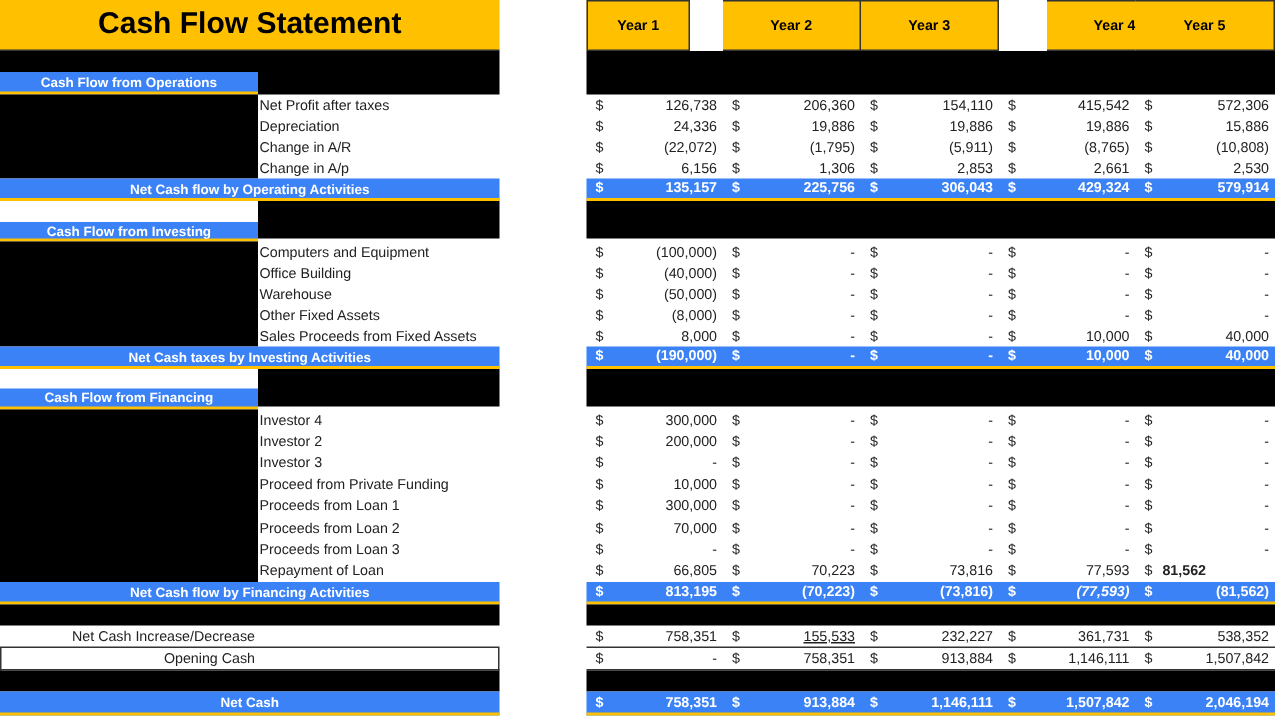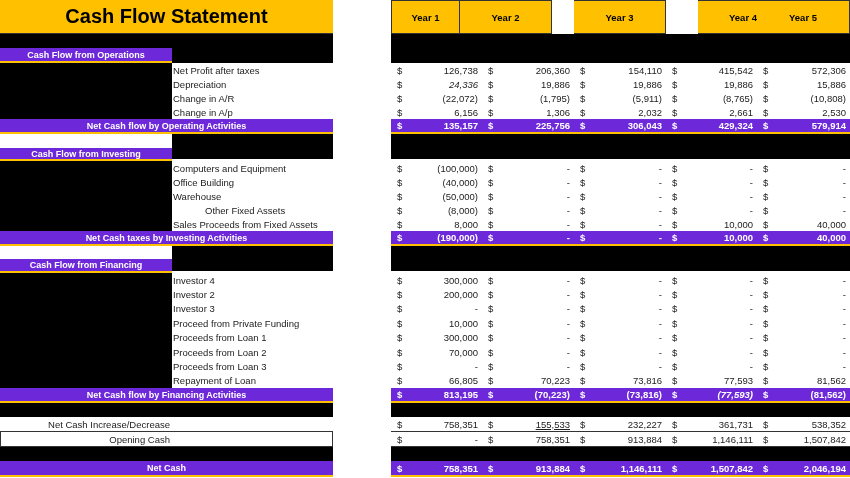--- a/index.html
+++ b/index.html
@@ -5,36 +5,36 @@
   html,body{margin:0;padding:0;}
   body{width:850px;height:478px;position:relative;background:#ffffff;overflow:hidden;
        font-family:"Liberation Sans",sans-serif;font-size:9.5px;color:#222;}
   .abs{position:absolute;box-sizing:border-box;}
   .title{left:0;top:0;width:333px;height:34px;background:#FFC000;border-bottom:1.5px solid #333;
          display:flex;align-items:center;justify-content:center;font-weight:bold;font-size:20px;color:#000;}
   .yh{top:0;height:34px;background:#FFC000;border:1px solid #333;border-left:none;
       display:flex;align-items:center;justify-content:center;font-weight:bold;font-size:9.5px;color:#000;}
   .yh.first{border-left:1.5px solid #333;}
   .black{background:#000;}
-  .dark{background:#6d28d9;color:#fff;font-weight:bold;}
+  .dark{background:#3b82f6;color:#fff;font-weight:bold;}
   .orange-under{border-bottom:2px solid #FFC000;}
   .lbl{display:flex;align-items:center;white-space:nowrap;}
   .sechdr{display:flex;align-items:center;justify-content:center;font-weight:bold;color:#fff;font-size:9px;}
   .cell{display:flex;align-items:center;white-space:nowrap;}
   .dollar{justify-content:flex-start;padding-left:6px;}
   .val{justify-content:flex-end;padding-right:4px;}
   .net-text{display:flex;align-items:center;justify-content:center;font-weight:bold;color:#fff;font-size:9px;}
 </style>
 </head>
 <body>
 
 <div id="sheet">
     <div class="abs title">Cash Flow Statement</div>
     <div class="abs yh first" style="left: 391px; width: 69px;">Year 1</div>
-    <div class="abs yh" style="left: 460px; width: 92px;">Year 2</div>
+    <div class="abs yh" style="left: 482px; width: 92px;">Year 2</div>
     <div class="abs yh" style="left: 574px; width: 92px;">Year 3</div>
     <div class="abs yh" style="left: 698px; width: 91px;">Year 4</div>
     <div class="abs yh" style="left: 757px; width: 93px;">Year 5</div>
     <div class="abs black" style="left: 0px; top: 34px; width: 333px; height: 14px;"></div>
     <div class="abs black" style="left: 391px; top: 34px; width: 459px; height: 29px;"></div>
     <div class="abs black" style="left: 172px; top: 48px; width: 161px; height: 15px;"></div>
     <div class="abs dark orange-under sechdr" style="left: 0px; top: 48px; width: 172px; height: 15px;">Cash Flow from Operations</div>
     <div class="abs black" style="left: 0px; top: 63px; width: 172px; height: 56px;"></div>
     <div class="abs lbl" style="left: 173px; top: 63px; width: 160px; height: 14px;">Net Profit after taxes</div>
     <div class="abs cell dollar " style="left: 391px; top: 63px; width: 20px; height: 14px;">$</div>
@@ -42,21 +42,21 @@
     <div class="abs cell dollar " style="left: 482px; top: 63px; width: 20px; height: 14px;">$</div>
     <div class="abs cell val " style="left: 502px; top: 63px; width: 72px; height: 14px;">206,360</div>
     <div class="abs cell dollar " style="left: 574px; top: 63px; width: 20px; height: 14px;">$</div>
     <div class="abs cell val " style="left: 594px; top: 63px; width: 72px; height: 14px;">154,110</div>
     <div class="abs cell dollar " style="left: 666px; top: 63px; width: 20px; height: 14px;">$</div>
     <div class="abs cell val " style="left: 686px; top: 63px; width: 71px; height: 14px;">415,542</div>
     <div class="abs cell dollar " style="left: 757px; top: 63px; width: 20px; height: 14px;">$</div>
     <div class="abs cell val " style="left: 777px; top: 63px; width: 73px; height: 14px;">572,306</div>
     <div class="abs lbl" style="left: 173px; top: 77px; width: 160px; height: 14px;">Depreciation</div>
     <div class="abs cell dollar " style="left: 391px; top: 77px; width: 20px; height: 14px;">$</div>
-    <div class="abs cell val " style="left: 411px; top: 77px; width: 71px; height: 14px; font-style: italic;">24,336</div>
+    <div class="abs cell val " style="left: 411px; top: 77px; width: 71px; height: 14px;">24,336</div>
     <div class="abs cell dollar " style="left: 482px; top: 77px; width: 20px; height: 14px;">$</div>
     <div class="abs cell val " style="left: 502px; top: 77px; width: 72px; height: 14px;">19,886</div>
     <div class="abs cell dollar " style="left: 574px; top: 77px; width: 20px; height: 14px;">$</div>
     <div class="abs cell val " style="left: 594px; top: 77px; width: 72px; height: 14px;">19,886</div>
     <div class="abs cell dollar " style="left: 666px; top: 77px; width: 20px; height: 14px;">$</div>
     <div class="abs cell val " style="left: 686px; top: 77px; width: 71px; height: 14px;">19,886</div>
     <div class="abs cell dollar " style="left: 757px; top: 77px; width: 20px; height: 14px;">$</div>
     <div class="abs cell val " style="left: 777px; top: 77px; width: 73px; height: 14px;">15,886</div>
     <div class="abs lbl" style="left: 173px; top: 91px; width: 160px; height: 14px;">Change in A/R</div>
     <div class="abs cell dollar " style="left: 391px; top: 91px; width: 20px; height: 14px;">$</div>
@@ -68,21 +68,21 @@
     <div class="abs cell dollar " style="left: 666px; top: 91px; width: 20px; height: 14px;">$</div>
     <div class="abs cell val " style="left: 686px; top: 91px; width: 71px; height: 14px;">(8,765)</div>
     <div class="abs cell dollar " style="left: 757px; top: 91px; width: 20px; height: 14px;">$</div>
     <div class="abs cell val " style="left: 777px; top: 91px; width: 73px; height: 14px;">(10,808)</div>
     <div class="abs lbl" style="left: 173px; top: 105px; width: 160px; height: 14px;">Change in A/p</div>
     <div class="abs cell dollar " style="left: 391px; top: 105px; width: 20px; height: 14px;">$</div>
     <div class="abs cell val " style="left: 411px; top: 105px; width: 71px; height: 14px;">6,156</div>
     <div class="abs cell dollar " style="left: 482px; top: 105px; width: 20px; height: 14px;">$</div>
     <div class="abs cell val " style="left: 502px; top: 105px; width: 72px; height: 14px;">1,306</div>
     <div class="abs cell dollar " style="left: 574px; top: 105px; width: 20px; height: 14px;">$</div>
-    <div class="abs cell val " style="left: 594px; top: 105px; width: 72px; height: 14px;">2,032</div>
+    <div class="abs cell val " style="left: 594px; top: 105px; width: 72px; height: 14px;">2,853</div>
     <div class="abs cell dollar " style="left: 666px; top: 105px; width: 20px; height: 14px;">$</div>
     <div class="abs cell val " style="left: 686px; top: 105px; width: 71px; height: 14px;">2,661</div>
     <div class="abs cell dollar " style="left: 757px; top: 105px; width: 20px; height: 14px;">$</div>
     <div class="abs cell val " style="left: 777px; top: 105px; width: 73px; height: 14px;">2,530</div>
     <div class="abs dark orange-under" style="left: 0px; top: 119px; width: 333px; height: 15px;"></div>
     <div class="abs net-text" style="left: 0px; top: 119px; width: 333px; height: 13px;">Net Cash flow by Operating Activities</div>
     <div class="abs dark orange-under" style="left: 391px; top: 119px; width: 459px; height: 15px;"></div>
     <div class="abs cell dollar" style="left: 391px; top: 119px; width: 20px; height: 13px; color: rgb(255, 255, 255); font-weight: bold;">$</div>
     <div class="abs cell val" style="left: 411px; top: 119px; width: 71px; height: 13px; color: rgb(255, 255, 255); font-weight: bold;">135,157</div>
     <div class="abs cell dollar" style="left: 482px; top: 119px; width: 20px; height: 13px; color: rgb(255, 255, 255); font-weight: bold;">$</div>
@@ -123,21 +123,21 @@
     <div class="abs cell dollar " style="left: 391px; top: 189px; width: 20px; height: 14px;">$</div>
     <div class="abs cell val " style="left: 411px; top: 189px; width: 71px; height: 14px;">(50,000)</div>
     <div class="abs cell dollar " style="left: 482px; top: 189px; width: 20px; height: 14px;">$</div>
     <div class="abs cell val " style="left: 502px; top: 189px; width: 72px; height: 14px;">-</div>
     <div class="abs cell dollar " style="left: 574px; top: 189px; width: 20px; height: 14px;">$</div>
     <div class="abs cell val " style="left: 594px; top: 189px; width: 72px; height: 14px;">-</div>
     <div class="abs cell dollar " style="left: 666px; top: 189px; width: 20px; height: 14px;">$</div>
     <div class="abs cell val " style="left: 686px; top: 189px; width: 71px; height: 14px;">-</div>
     <div class="abs cell dollar " style="left: 757px; top: 189px; width: 20px; height: 14px;">$</div>
     <div class="abs cell val " style="left: 777px; top: 189px; width: 73px; height: 14px;">-</div>
-    <div class="abs lbl" style="left: 173px; top: 203px; width: 160px; height: 14px; margin-left: 32px;">Other Fixed Assets</div>
+    <div class="abs lbl" style="left: 173px; top: 203px; width: 160px; height: 14px;">Other Fixed Assets</div>
     <div class="abs cell dollar " style="left: 391px; top: 203px; width: 20px; height: 14px;">$</div>
     <div class="abs cell val " style="left: 411px; top: 203px; width: 71px; height: 14px;">(8,000)</div>
     <div class="abs cell dollar " style="left: 482px; top: 203px; width: 20px; height: 14px;">$</div>
     <div class="abs cell val " style="left: 502px; top: 203px; width: 72px; height: 14px;">-</div>
     <div class="abs cell dollar " style="left: 574px; top: 203px; width: 20px; height: 14px;">$</div>
     <div class="abs cell val " style="left: 594px; top: 203px; width: 72px; height: 14px;">-</div>
     <div class="abs cell dollar " style="left: 666px; top: 203px; width: 20px; height: 14px;">$</div>
     <div class="abs cell val " style="left: 686px; top: 203px; width: 71px; height: 14px;">-</div>
     <div class="abs cell dollar " style="left: 757px; top: 203px; width: 20px; height: 14px;">$</div>
     <div class="abs cell val " style="left: 777px; top: 203px; width: 73px; height: 14px;">-</div>
@@ -249,21 +249,21 @@
     <div class="abs lbl" style="left: 173px; top: 373px; width: 160px; height: 14.5px;">Repayment of Loan</div>
     <div class="abs cell dollar " style="left: 391px; top: 373px; width: 20px; height: 14.5px;">$</div>
     <div class="abs cell val " style="left: 411px; top: 373px; width: 71px; height: 14.5px;">66,805</div>
     <div class="abs cell dollar " style="left: 482px; top: 373px; width: 20px; height: 14.5px;">$</div>
     <div class="abs cell val " style="left: 502px; top: 373px; width: 72px; height: 14.5px;">70,223</div>
     <div class="abs cell dollar " style="left: 574px; top: 373px; width: 20px; height: 14.5px;">$</div>
     <div class="abs cell val " style="left: 594px; top: 373px; width: 72px; height: 14.5px;">73,816</div>
     <div class="abs cell dollar " style="left: 666px; top: 373px; width: 20px; height: 14.5px;">$</div>
     <div class="abs cell val " style="left: 686px; top: 373px; width: 71px; height: 14.5px;">77,593</div>
     <div class="abs cell dollar " style="left: 757px; top: 373px; width: 20px; height: 14.5px;">$</div>
-    <div class="abs cell val " style="left: 777px; top: 373px; width: 73px; height: 14.5px;">81,562</div>
+    <div class="abs cell val " style="left: 735px; top: 373px; width: 73px; height: 14.5px; font-weight: bold;">81,562</div>
     <div class="abs dark orange-under" style="left: 0px; top: 388px; width: 333px; height: 15px;"></div>
     <div class="abs net-text" style="left: 0px; top: 388px; width: 333px; height: 13px;">Net Cash flow by Financing Activities</div>
     <div class="abs dark orange-under" style="left: 391px; top: 388px; width: 459px; height: 15px;"></div>
     <div class="abs cell dollar" style="left: 391px; top: 388px; width: 20px; height: 13px; color: rgb(255, 255, 255); font-weight: bold;">$</div>
     <div class="abs cell val" style="left: 411px; top: 388px; width: 71px; height: 13px; color: rgb(255, 255, 255); font-weight: bold;">813,195</div>
     <div class="abs cell dollar" style="left: 482px; top: 388px; width: 20px; height: 13px; color: rgb(255, 255, 255); font-weight: bold;">$</div>
     <div class="abs cell val" style="left: 502px; top: 388px; width: 72px; height: 13px; color: rgb(255, 255, 255); font-weight: bold;">(70,223)</div>
     <div class="abs cell dollar" style="left: 574px; top: 388px; width: 20px; height: 13px; color: rgb(255, 255, 255); font-weight: bold;">$</div>
     <div class="abs cell val" style="left: 594px; top: 388px; width: 72px; height: 13px; color: rgb(255, 255, 255); font-weight: bold;">(73,816)</div>
     <div class="abs cell dollar" style="left: 666px; top: 388px; width: 20px; height: 13px; color: rgb(255, 255, 255); font-weight: bold;">$</div>

